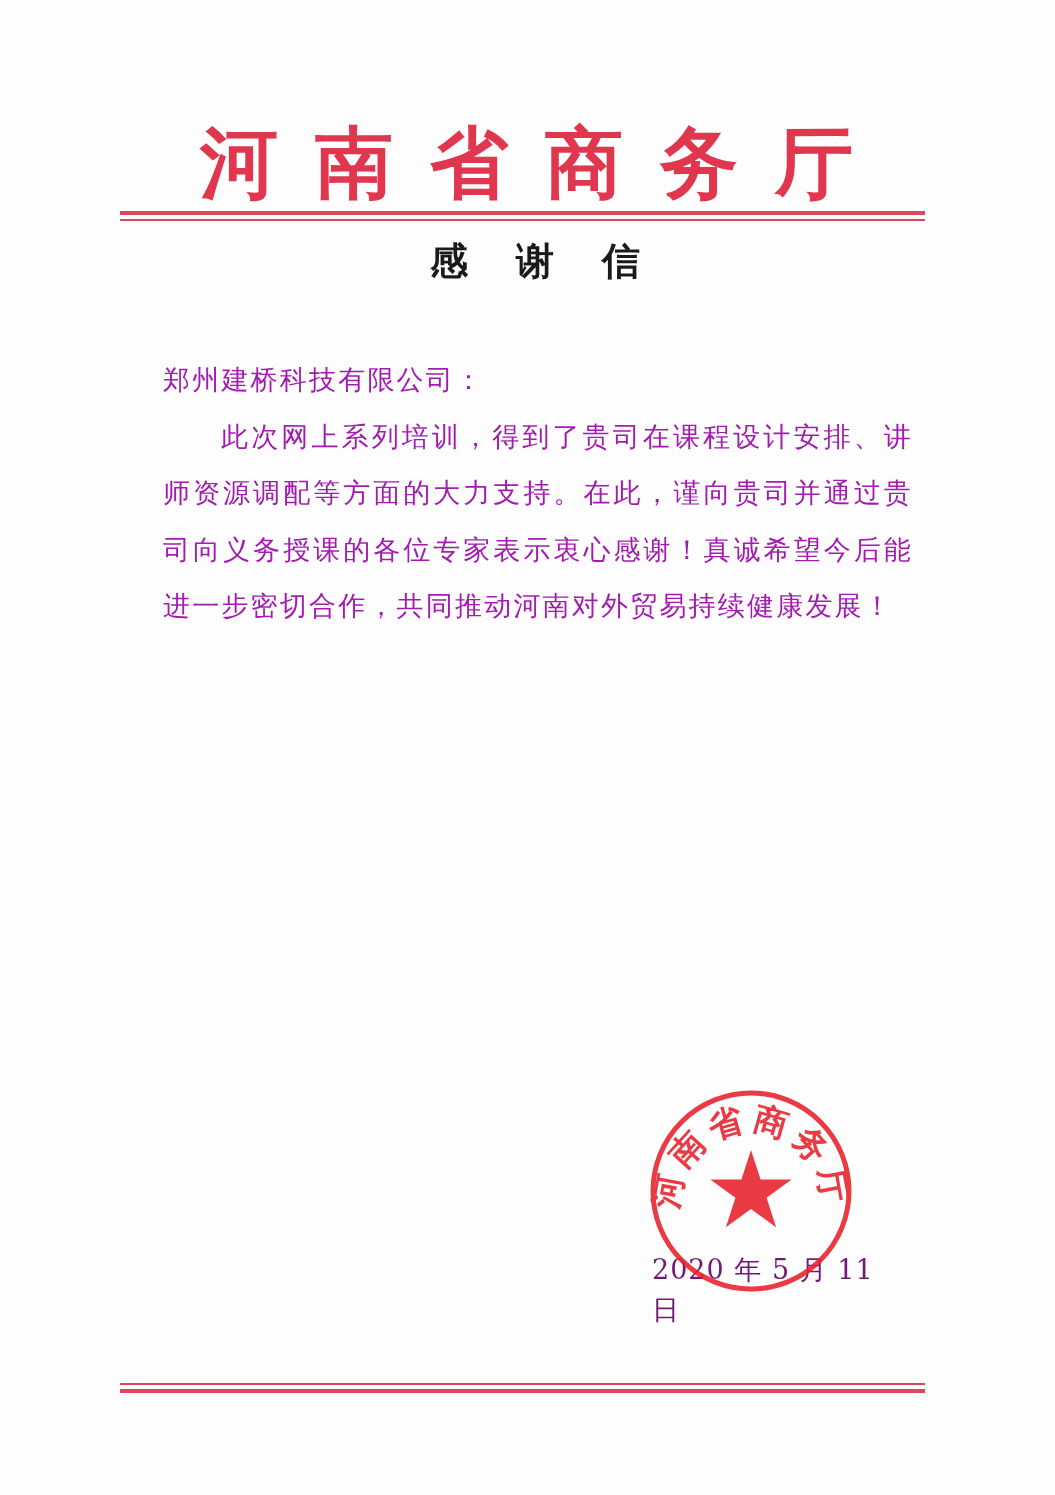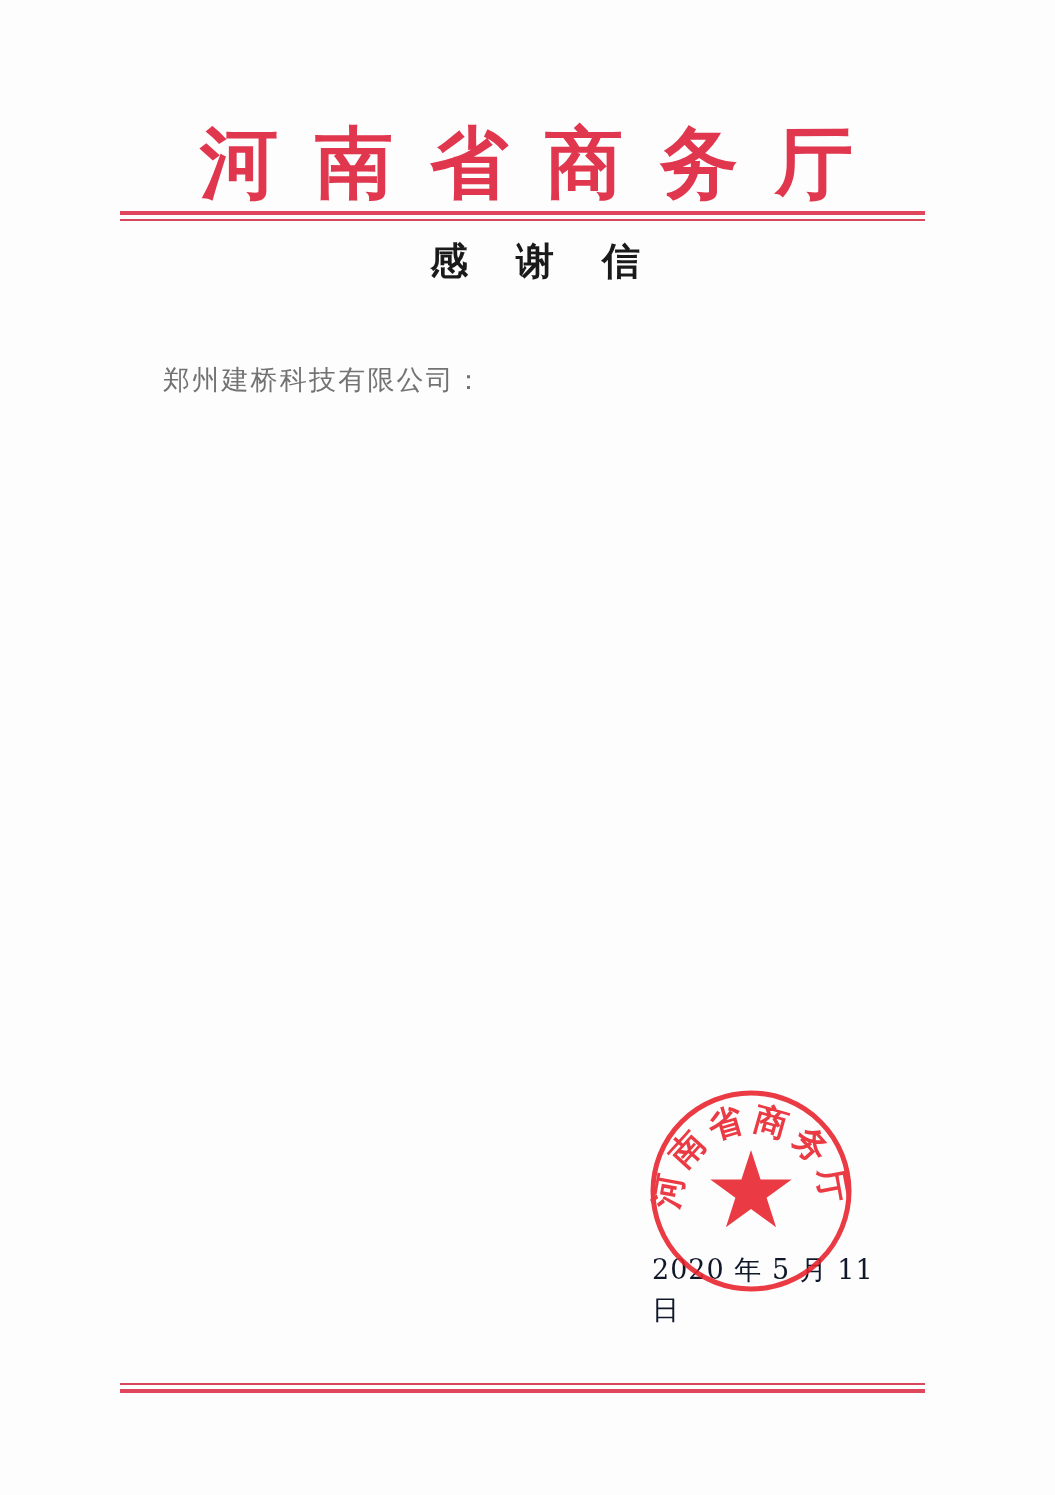--- a/index.html
+++ b/index.html
@@ -16,30 +16,30 @@
   .rule-thin { position: absolute; left: 120px; width: 805px; height: 2px; background: #d8485c; }
   .doc-title {
     position: absolute; left: 420px; top: 236px; width: 230px; height: 50px;
     display: flex; justify-content: space-between; padding: 0 10px; box-sizing: border-box;
     font-family: "DejaVu Sans", "Liberation Sans", sans-serif; font-weight: bold;
     font-size: 38px; line-height: 50px; color: #1a1a1a;
   }
   .body-text {
     position: absolute; left: 163px; top: 352px; width: 750px;
     font-family: "DejaVu Serif", "Liberation Serif", serif;
-    font-size: 27px; line-height: 56.5px; color: #737373; letter-spacing: 2.2px;
+    font-size: 27px; line-height: 56.5px; color: #a21caf; letter-spacing: 2.2px;
     text-align: justify;
   }
   .body-text p { margin: 0; }
   .indent { text-indent: 58px; }
   .salutation { margin-bottom: 0; }
   .date-line {
     position: absolute; left: 652px; top: 1250px; width: 240px; height: 40px;
     font-family: "DejaVu Serif", "Liberation Serif", serif; font-size: 27px; line-height: 40px;
-    color: #0f172a; letter-spacing: 1px; z-index: 1;
+    color: #701a75; letter-spacing: 1px; z-index: 1;
   }
   .seal { position: absolute; left: 648px; top: 1088px; width: 206px; height: 206px; z-index: 2; opacity: 0.88; }
 </style>
 </head>
 <body>
 
 <div class="page">
 
   <div class="org-title">
     <span>河</span>
@@ -54,20 +54,21 @@
   <div class="rule-thin" style="top:219px;"></div>
 
   <div class="doc-title">
     <span>感</span>
     <span>谢</span>
     <span>信</span>
   </div>
 
   <div class="body-text">
     <p class="salutation">郑州建桥科技有限公司：</p>
+    <p class="indent">此次网上系列培训，得到了贵司在课程设计安排、讲师资源调配等方面的大力支持。在此，谨向贵司并通过贵司向义务授课的各位专家表示衷心感谢！真诚希望今后能进一步密切合作，共同推动河南对外贸易持续健康发展！</p>
   </div>
 
   <div class="date-line">2020 年 5 月 11 日</div>
 
   <svg class="seal" viewBox="0 0 206 206">
     <defs>
       <path id="sealArc" d="M 40 150 A 72 72 0 1 1 166 150" fill="none"></path>
     </defs>
     <circle cx="103" cy="103" r="98" fill="none" stroke="#e8202a" stroke-width="5"></circle>
     <text font-family="DejaVu Sans, sans-serif" font-size="34" font-weight="bold" fill="#e8202a" letter-spacing="6">

